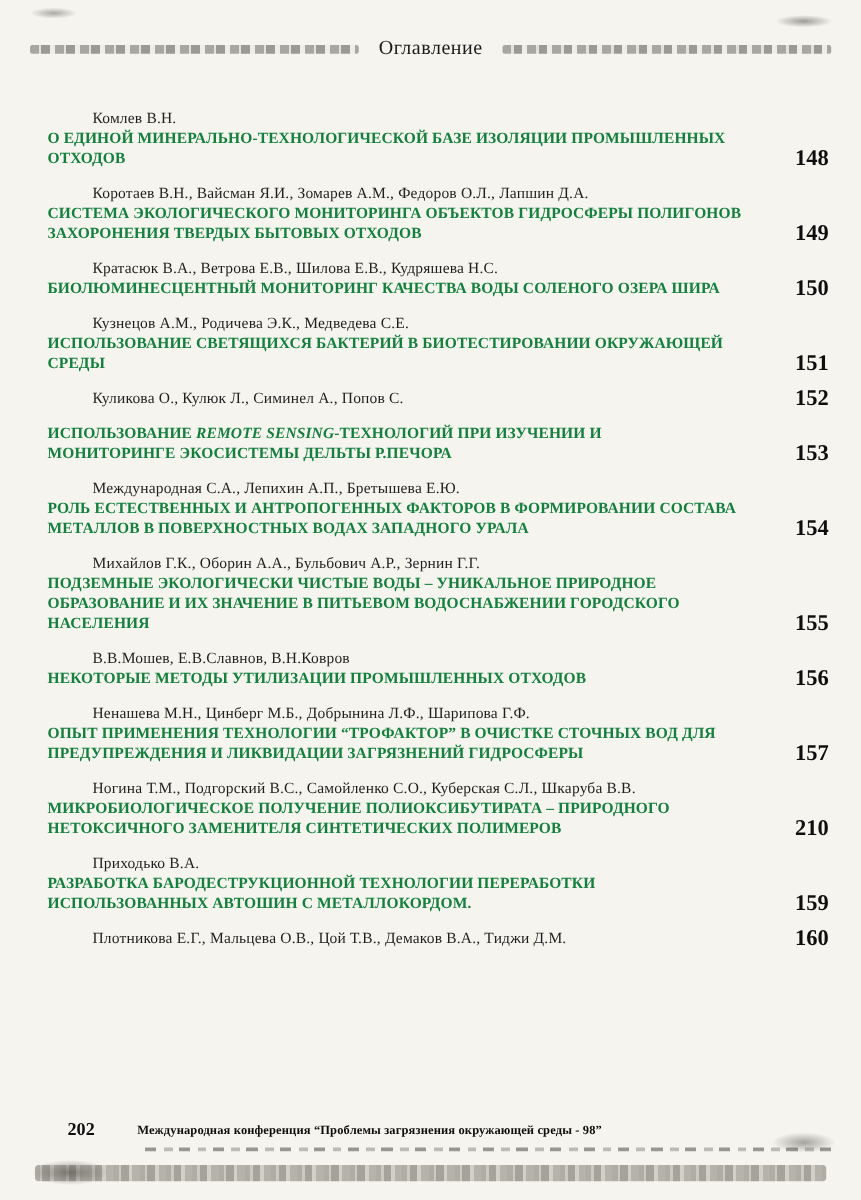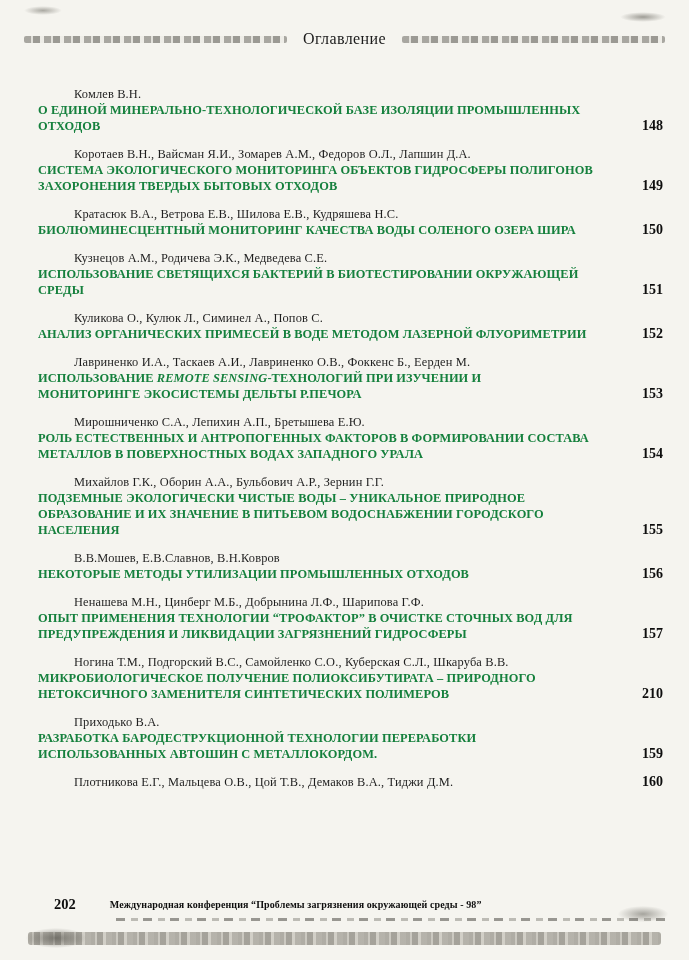--- a/index.html
+++ b/index.html
@@ -62,21 +62,21 @@
     line-height:16px;
     letter-spacing:.1px;
     color:#15803d;
     white-space:pre-line;
   }
   .title .italic{font-style:italic;}
   .pagenum{
     width:36px;
     text-align:right;
     font-weight:bold;
-    font-size:14px;
+    font-size:18px;
     line-height:16px;
     color:#0e0e0e;
   }
   
   .footer{
     position:absolute;
     left:0;right:12px;top:896px;
     display:flex;
     align-items:center;
     padding:0 20px 0 54px;
@@ -177,37 +177,35 @@
       <div class="authors">Кузнецов А.М., Родичева Э.К., Медведева С.Е.</div>
       <div class="title"><span>ИСПОЛЬЗОВАНИЕ СВЕТЯЩИХСЯ БАКТЕРИЙ В БИОТЕСТИРОВАНИИ ОКРУЖАЮЩЕЙ
 СРЕДЫ</span></div>
     </div>
     <div class="pagenum">151</div>
   </div>
 
   <div class="entry">
     <div class="entry-main">
       <div class="authors">Куликова О., Кулюк Л., Симинел А., Попов С.</div>
-      <div class="title"><span>АНАЛИЗ ОРГАНИЧЕСКИХ ПРИМЕСЕЙ В ВОДЕ МЕТОДОМ ЛАЗЕРНОЙ ФЛУОРИМЕТРИИ</span></div>
     </div>
     <div class="pagenum">152</div>
   </div>
 
   <div class="entry">
     <div class="entry-main">
-      <div class="authors">Лавриненко И.А., Таскаев А.И., Лавриненко О.В., Фоккенс Б., Еерден М.</div>
       <div class="title"><span>ИСПОЛЬЗОВАНИЕ </span><span class="italic">REMOTE SENSING</span><span>-ТЕХНОЛОГИЙ ПРИ ИЗУЧЕНИИ И
 МОНИТОРИНГЕ ЭКОСИСТЕМЫ ДЕЛЬТЫ Р.ПЕЧОРА</span></div>
     </div>
     <div class="pagenum">153</div>
   </div>
 
   <div class="entry">
     <div class="entry-main">
-      <div class="authors">Мирошниченко С.А., Лепихин А.П., Бретышева Е.Ю.</div>
+      <div class="authors">Международная С.А., Лепихин А.П., Бретышева Е.Ю.</div>
       <div class="title"><span>РОЛЬ ЕСТЕСТВЕННЫХ И АНТРОПОГЕННЫХ ФАКТОРОВ В ФОРМИРОВАНИИ СОСТАВА
 МЕТАЛЛОВ В ПОВЕРХНОСТНЫХ ВОДАХ ЗАПАДНОГО УРАЛА</span></div>
     </div>
     <div class="pagenum">154</div>
   </div>
 
   <div class="entry">
     <div class="entry-main">
       <div class="authors">Михайлов Г.К., Оборин А.А., Бульбович А.Р., Зернин Г.Г.</div>
       <div class="title"><span>ПОДЗЕМНЫЕ ЭКОЛОГИЧЕСКИ ЧИСТЫЕ ВОДЫ – УНИКАЛЬНОЕ ПРИРОДНОЕ

